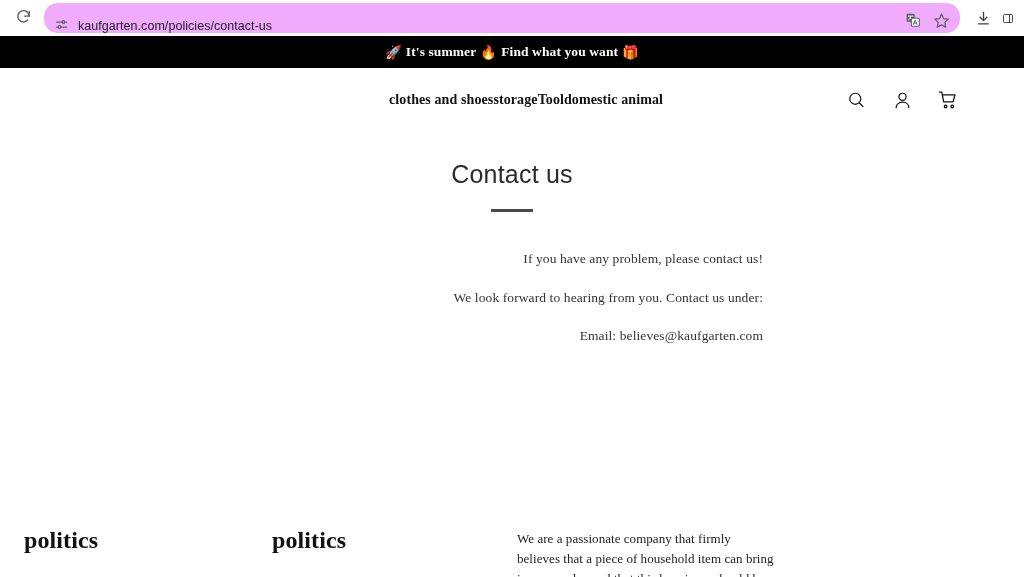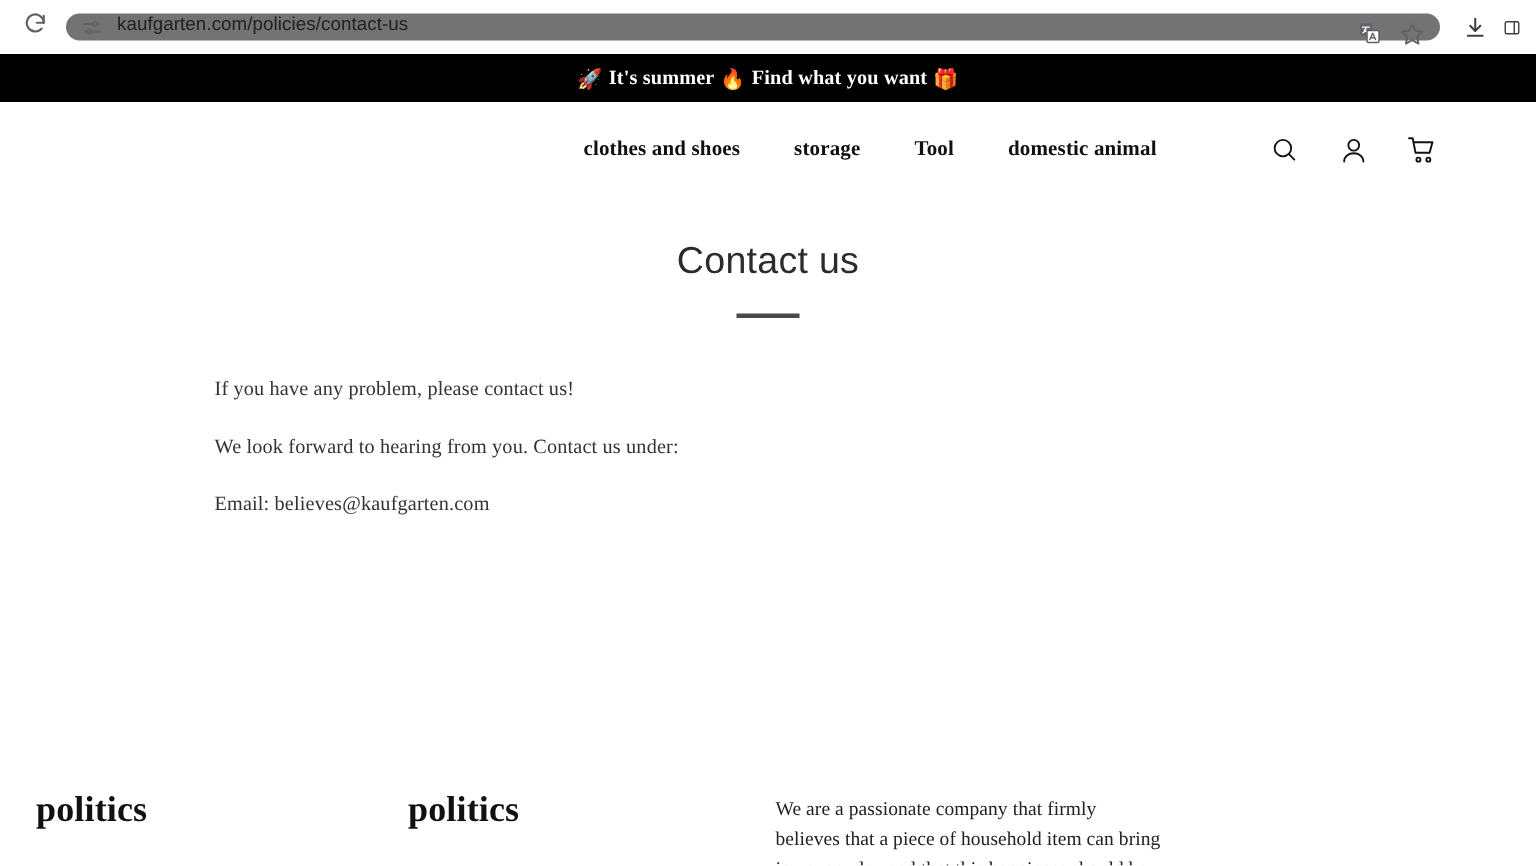--- a/index.html
+++ b/index.html
@@ -29,25 +29,25 @@
     width: 26px;
     height: 26px;
     display: flex;
     align-items: center;
     justify-content: center;
     flex: 0 0 auto;
     border-radius: 50%;
   }
   .omnibox {
     flex: 1 1 auto;
-    height: 18px;
-    background: #737373;
+    height: 30px;
+    background: #f0abfc;
     border-radius: 14px;
     display: flex;
-    align-items: flex-start;
+    align-items: flex-end;
     margin: 0 6px 0 8px;
     padding: 0 6px 0 8px;
     box-sizing: border-box;
     min-width: 0;
   }
   .omnibox-site-icon {
     width: 18px;
     height: 18px;
     display: flex;
     align-items: center;
@@ -123,21 +123,20 @@
     letter-spacing: 1.6px;
     white-space: nowrap;
   }
   .main-nav {
     position: absolute;
     left: 389px;
     top: 0;
     height: 64px;
     display: flex;
     align-items: center;
-    gap: 36px;
   }
   .main-nav a {
     font-family: "Liberation Serif", serif;
     font-size: 14px;
     font-weight: bold;
     color: #111111;
     text-decoration: none;
     white-space: nowrap;
     letter-spacing: 0.1px;
   }
@@ -170,20 +169,21 @@
   }
   .title-rule {
     width: 42px;
     height: 3px;
     background: #4a4a4a;
     margin: 20px auto 0 auto;
   }
   .contact-body {
     margin: 38px 0 0 143px;
     max-width: 620px;
+    text-align: right;
   }
   .contact-body p {
     font-family: "Liberation Serif", serif;
     font-size: 13.5px;
     color: #333333;
     margin: 0 0 21px 0;
     line-height: 1.3;
     letter-spacing: 0.1px;
   }
 

